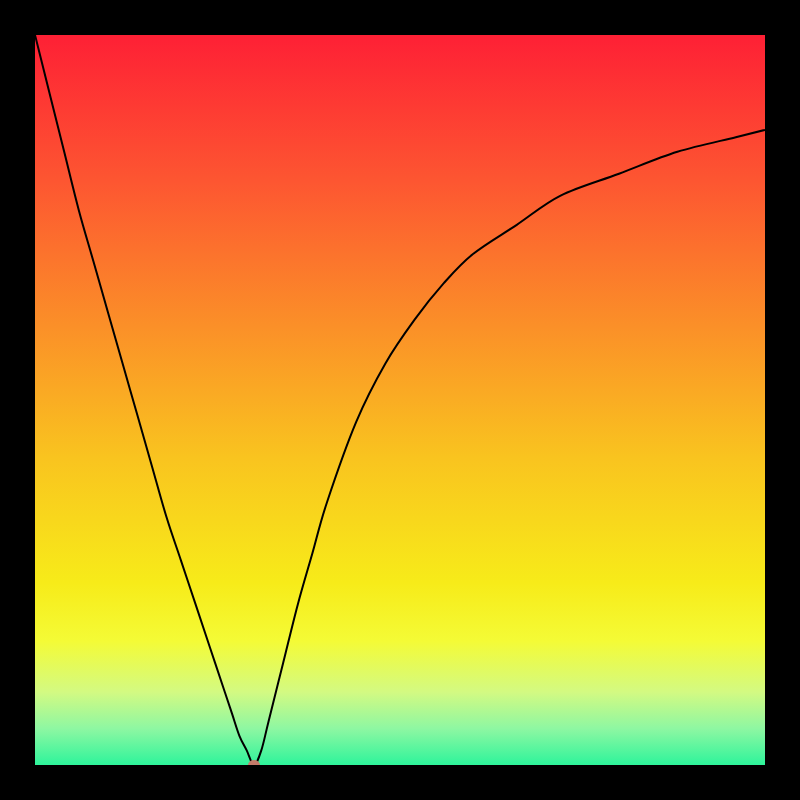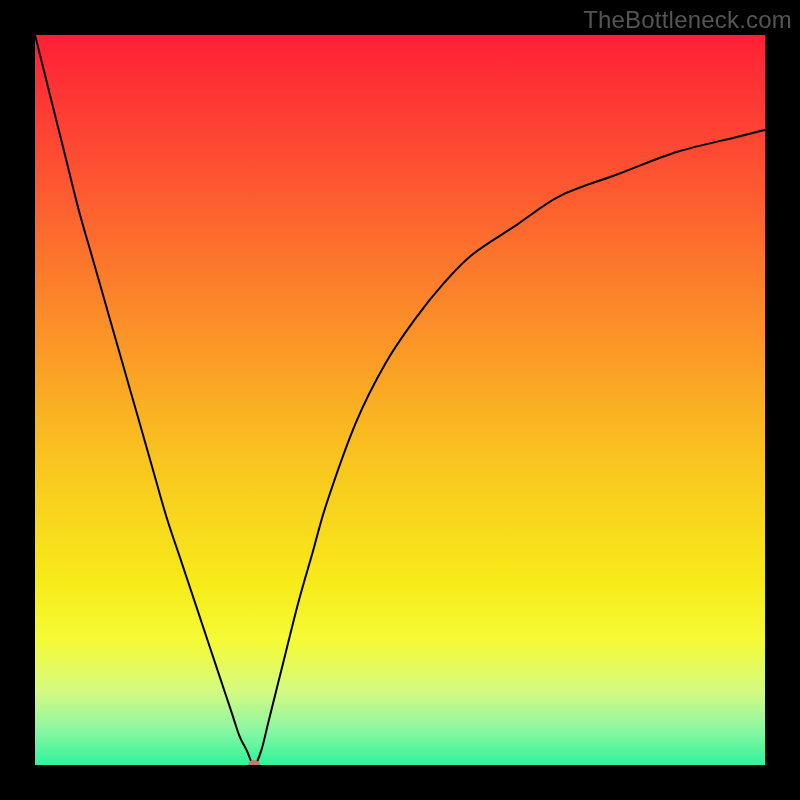--- a/index.html
+++ b/index.html
@@ -58,14 +58,13 @@
             <stop offset="95%" stop-color="#8ef7a2"></stop>
             <stop offset="100%" stop-color="#2ef49b"></stop>
           </linearGradient>
       </defs>
       <rect id="bg-rect" x="0" y="0" width="730" height="730" fill="url(#bg-grad)"></rect>
       <path id="curve-path" fill="none" stroke="#000000" stroke-width="2" d="M 0 0 C 2.433333333333333 9.733333333333329 9.733333333333334 38.933333333333294 14.6 58.39999999999998 C 19.466666666666665 77.86666666666666 24.333333333333332 97.33333333333339 29.2 116.80000000000007 C 34.06666666666666 136.26666666666674 38.93333333333333 156.95000000000005 43.8 175.20000000000005 C 48.666666666666664 193.45000000000005 53.53333333333333 209.26666666666668 58.4 226.3 C 63.266666666666666 243.33333333333334 68.13333333333334 260.3666666666667 73 277.4 C 77.86666666666666 294.4333333333333 82.73333333333332 311.4666666666666 87.6 328.49999999999994 C 92.46666666666667 345.5333333333333 97.33333333333334 362.56666666666666 102.2 379.6 C 107.06666666666666 396.6333333333334 111.93333333333334 413.66666666666674 116.8 430.70000000000005 C 121.66666666666666 447.73333333333335 126.53333333333333 465.9833333333333 131.4 481.79999999999995 C 136.26666666666668 497.6166666666666 141.13333333333333 511 146 525.6 C 150.86666666666667 540.2 155.73333333333332 554.8 160.6 569.4 C 165.46666666666667 584 170.33333333333331 598.6 175.2 613.2 C 180.06666666666666 627.8000000000001 186.15 646.05 189.8 657 C 193.45000000000002 667.95 194.66666666666669 671.6 197.10000000000002 678.9 C 199.53333333333336 686.1999999999999 201.96666666666667 694.7166666666666 204.4 700.8 C 206.83333333333334 706.8833333333333 209.26666666666665 710.5333333333333 211.7 715.4 C 214.13333333333333 720.2666666666667 216.56666666666666 730 219 730 C 221.43333333333334 730 223.86666666666667 722.6999999999999 226.3 715.4 C 228.73333333333335 708.1 229.95 700.8000000000001 233.6 686.2 C 237.25 671.6 243.33333333333334 647.2666666666667 248.20000000000002 627.8 C 253.0666666666667 608.3333333333333 257.93333333333334 587.65 262.8 569.4 C 267.6666666666667 551.15 272.5333333333333 535.3333333333333 277.4 518.3 C 282.26666666666665 501.26666666666665 284.7 489.09999999999997 292 467.2 C 299.3 445.3 311.46666666666664 410.0166666666667 321.2 386.90000000000003 C 330.93333333333334 363.78333333333336 340.66666666666663 345.5333333333333 350.4 328.49999999999994 C 360.1333333333333 311.4666666666666 369.8666666666667 298.0833333333333 379.6 284.7 C 389.33333333333337 271.31666666666666 399.06666666666666 259.15 408.8 248.2 C 418.53333333333336 237.25 425.8333333333333 228.7333333333334 438 219.00000000000006 C 450.1666666666667 209.2666666666667 467.2 199.5333333333333 481.8 189.79999999999995 C 496.40000000000003 180.0666666666666 508.5666666666667 169.1166666666667 525.6 160.60000000000002 C 542.6333333333333 152.08333333333334 564.5333333333333 145.99999999999991 584 138.69999999999993 C 603.4666666666667 131.39999999999995 622.9333333333333 122.88333333333338 642.4 116.80000000000007 C 661.8666666666667 110.71666666666675 686.1999999999999 105.85000000000007 700.8 102.20000000000005 C 715.4 98.55000000000003 725.1333333333333 96.11666666666666 730 94.89999999999998"></path>
       <ellipse id="marker-dot" cx="219" cy="730" rx="6" ry="5" fill="#c47b6a"></ellipse>
     </svg>
   </div>
 
-  <div class="watermark">TheBottleneck.com</div>
 </div>
 
 </body></html>

